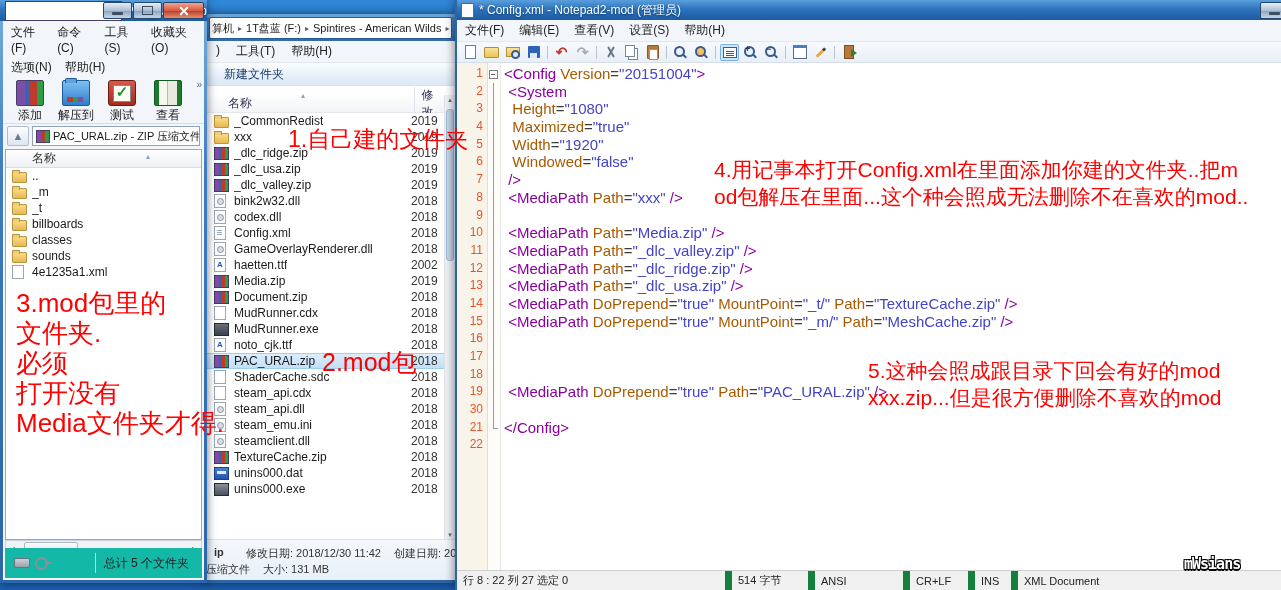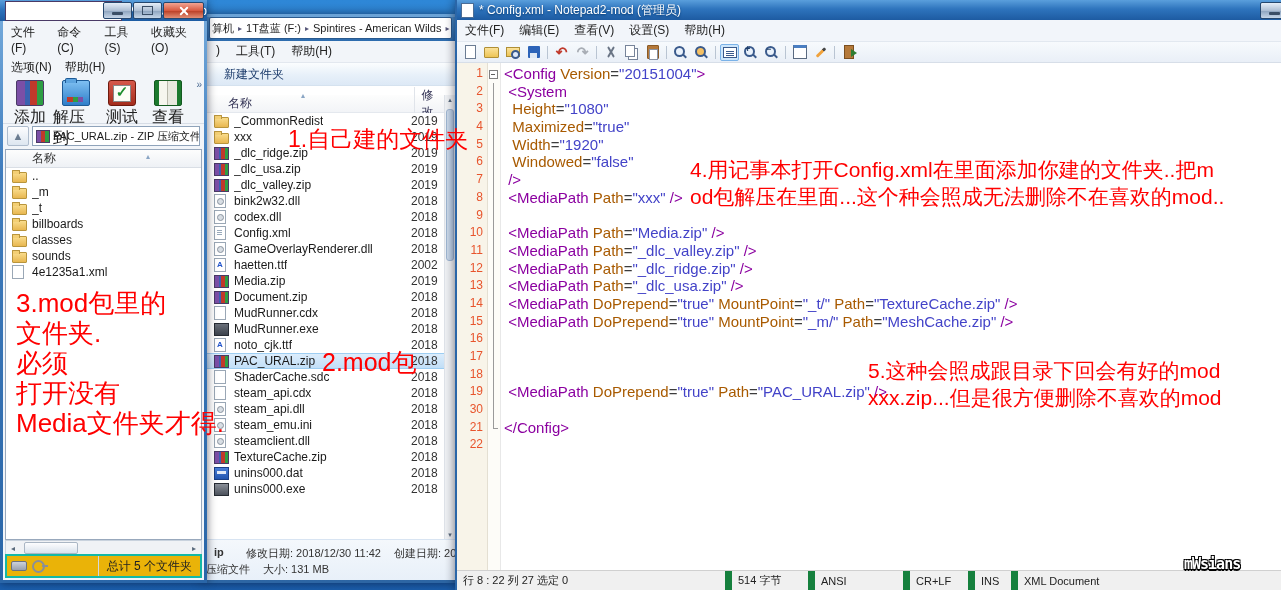--- a/index.html
+++ b/index.html
@@ -21,21 +21,21 @@
   .cap-btn.close::before{transform:translate(-50%,-50%) rotate(45deg);}
   .cap-btn.close::after{transform:translate(-50%,-50%) rotate(-45deg);}
   
   #win-winrar{left:0;top:0;width:207px;height:583px;z-index:30;border-radius:5px 5px 0 0;
               background:linear-gradient(180deg,#79aede,#3f7cbd 30%,#2a66a8);}
   .wr-body{position:absolute;left:3px;right:3px;top:21px;bottom:3px;background:#f2f5f9;overflow:hidden;}
   .menubar{display:flex;gap:13px;align-items:center;font-size:12px;color:#222;padding:3px 8px 1px 8px;}
   .menu-item{cursor:default;}
   .wr-toolbar{display:flex;align-items:flex-start;padding:2px 0 2px 4px;position:relative;
               border-bottom:1px solid #d7dde6;height:42px;}
-  .wr-tool{width:46px;display:flex;flex-direction:column;align-items:center;font-size:16px;color:#222;}
+  .wr-tool{width:46px;display:flex;flex-direction:column;align-items:center;font-size:12px;color:#222;}
   .wr-tool .big{width:26px;height:24px;position:relative;margin:1px 0 1px 0;}
   .big.add-archive{background:linear-gradient(90deg,#7b4fa6 0 8px,#3a62b0 8px 13px,#c0392b 13px 20px,#2e9e44 20px 26px);border:1px solid #4a3a66;border-radius:2px;}
   .big.extract-to{background:linear-gradient(180deg,#7fc0f2,#2f7ec9);border:1px solid #1d5a96;border-radius:2px;}
   .big.extract-to::before{content:"";position:absolute;left:2px;top:-3px;width:10px;height:4px;background:#5ea5e0;border:1px solid #1d5a96;border-bottom:none;border-radius:2px 2px 0 0;}
   .big.extract-to::after{content:"";position:absolute;left:4px;bottom:3px;width:16px;height:5px;background:linear-gradient(90deg,#c0392b 0 6px,#2e9e44 6px 11px,#7b4fa6 11px 16px);}
   .big.test-archive{background:linear-gradient(180deg,#d6584a,#a32c1c);border:1px solid #6e1a0e;border-radius:3px;}
   .big.test-archive::before{content:"";position:absolute;left:4px;top:4px;right:4px;bottom:3px;background:#fdfdf6;border:1px solid #888;}
   .big.test-archive::after{content:"✓";position:absolute;left:0;right:0;top:2px;text-align:center;color:#1e8e2e;font-size:15px;font-weight:bold;}
   .big.view-file{background:linear-gradient(90deg,#1c7a2e 0 4px,#f6f6ee 4px 13px,#e9e9df 13px 22px,#1c7a2e 22px 26px);border:1px solid #145a20;border-radius:2px;}
   .big.view-file::before{content:"";position:absolute;left:12px;top:0;bottom:0;width:1px;background:#b9b9ab;}
@@ -59,21 +59,21 @@
   .fic.xml::before{content:"";position:absolute;left:2px;top:3px;width:5px;height:1px;background:#9ab;box-shadow:0 2px 0 #9ab,0 4px 0 #9ab;}
   .fic.dll::before,.fic.ini::before{content:"";position:absolute;left:2px;top:3px;width:5px;height:5px;border:1px solid #8a94a0;border-radius:50%;background:#d7dde3;}
   .fic.ttf::before{content:"A";position:absolute;left:0;right:0;top:1px;text-align:center;font-size:8px;color:#2255cc;font-weight:bold;}
   .fic.exe,.fic.exe2{background:linear-gradient(180deg,#6a707a,#3c424c);border:1px solid #262b33;height:11px;}
   .fic.exe2{background:linear-gradient(180deg,#8a8f98,#4c525c);}
   .fic.dat{background:linear-gradient(180deg,#4a7fd6,#2255b0);border:1px solid #1a3f86;height:11px;}
   .fic.dat::before{content:"";position:absolute;left:2px;top:3px;right:2px;height:3px;background:#fff;opacity:.85;}
   .hscroll{position:absolute;left:2px;right:2px;bottom:24px;height:14px;border:1px solid #c9d2dd;background:#f0f2f5;display:flex;align-items:center;}
   .hscroll .arr{width:14px;text-align:center;font-size:8px;color:#5a6a7c;}
   .hscroll .thumb{margin-left:4px;width:52px;height:10px;border:1px solid #aab6c4;border-radius:2px;background:linear-gradient(#fdfdfe,#d9e2ec);}
-  .wr-status{position:absolute;left:2px;right:2px;bottom:2px;height:20px;border:2px solid #14b8a6;background:#eab308;
+  .wr-status{position:absolute;left:2px;right:2px;bottom:2px;height:20px;border:5px solid #14b8a6;background:#14b8a6;
              display:flex;align-items:center;font-size:12px;color:#222;}
   .wr-status .drive{width:14px;height:8px;margin:0 2px 0 4px;border:1px solid #6a7280;border-radius:2px;background:linear-gradient(#ccd1d9,#99a1ad);}
   .wr-status .key{width:9px;height:9px;border:2px solid #8a8f98;border-radius:50%;position:relative;margin-left:3px;}
   .wr-status .key::after{content:"";position:absolute;left:8px;top:3px;width:6px;height:2px;background:#8a8f98;}
   .wr-status .total{margin-left:auto;padding-right:8px;border-left:1px solid #d2d8df;padding-left:8px;height:100%;display:flex;align-items:center;}
   
   #win-explorer{left:203px;top:14px;width:252px;height:569px;z-index:10;
                 background:linear-gradient(180deg,#6ba3d6,#3c77b4 40%,#2d66a4);}
   .ex-body{position:absolute;left:3px;right:0;top:3px;bottom:3px;background:#fff;overflow:hidden;}
   .crumb-bar{height:24px;background:linear-gradient(180deg,#4c8cc8,#2d6cae);display:flex;align-items:flex-start;padding:0 3px;}
@@ -152,21 +152,21 @@
   .tok-o{color:#3c3c3c;}
   .tok-v{color:#4343c8;}
   .np-status{height:19px;background:#f0f0f0;border-top:1px solid #d0d0d0;display:flex;font-size:11px;color:#222;align-items:stretch;}
   .seg{display:flex;align-items:center;padding-left:6px;border-left:7px solid #15803d;white-space:nowrap;overflow:hidden;}
   .seg:first-child{border-left:none;flex:0 0 262px;}
   
   .anno{position:absolute;color:#f00;z-index:40;white-space:nowrap;line-height:1.15;}
   #anno1{left:288px;top:126px;font-size:23px;}
   #anno2{left:322px;top:348px;font-size:25px;}
   #anno3{left:16px;top:288px;font-size:26px;line-height:30px;}
-  #anno4{left:690px;top:156px;font-size:21px;line-height:27px;}
+  #anno4{left:714px;top:156px;font-size:21px;line-height:27px;}
   #anno5{left:868px;top:357px;font-size:21px;line-height:27px;}
   #watermark{position:absolute;left:1184px;top:555px;z-index:50;font-family:"DejaVu Sans Mono",monospace;
              font-weight:bold;font-size:15px;letter-spacing:-1px;color:#fff;
              text-shadow:-1px -1px 0 #000,1px -1px 0 #000,-1px 1px 0 #000,1px 1px 0 #000,0 2px 0 #000;}
 </style>
 </head>
 <body>
 
 <div class="stage">
 

